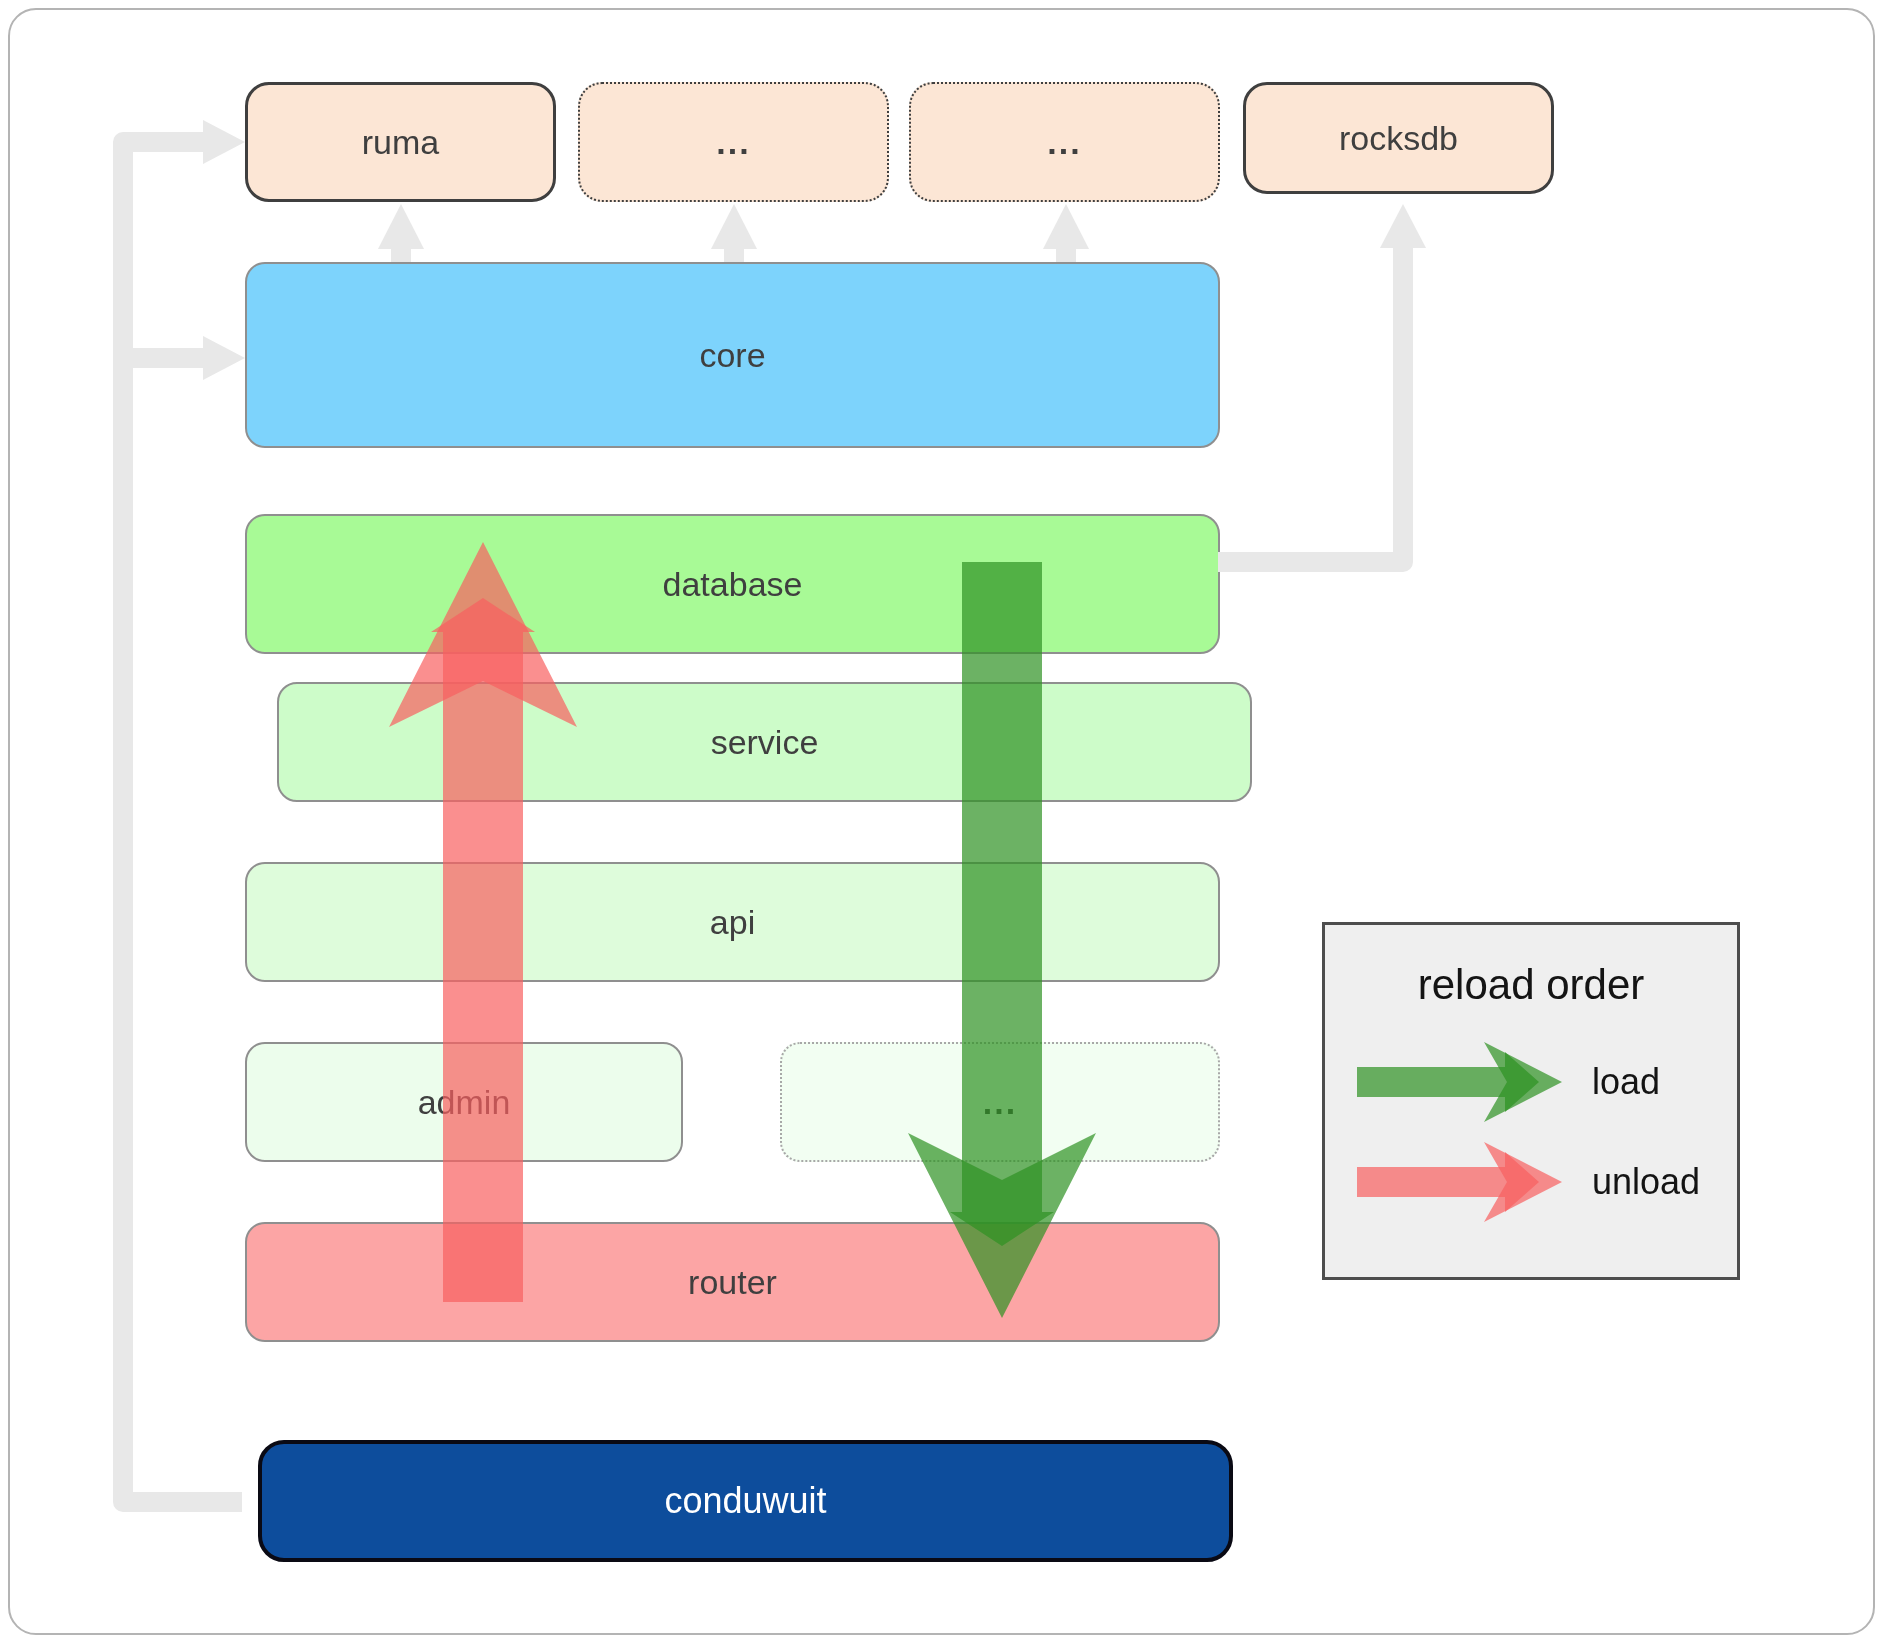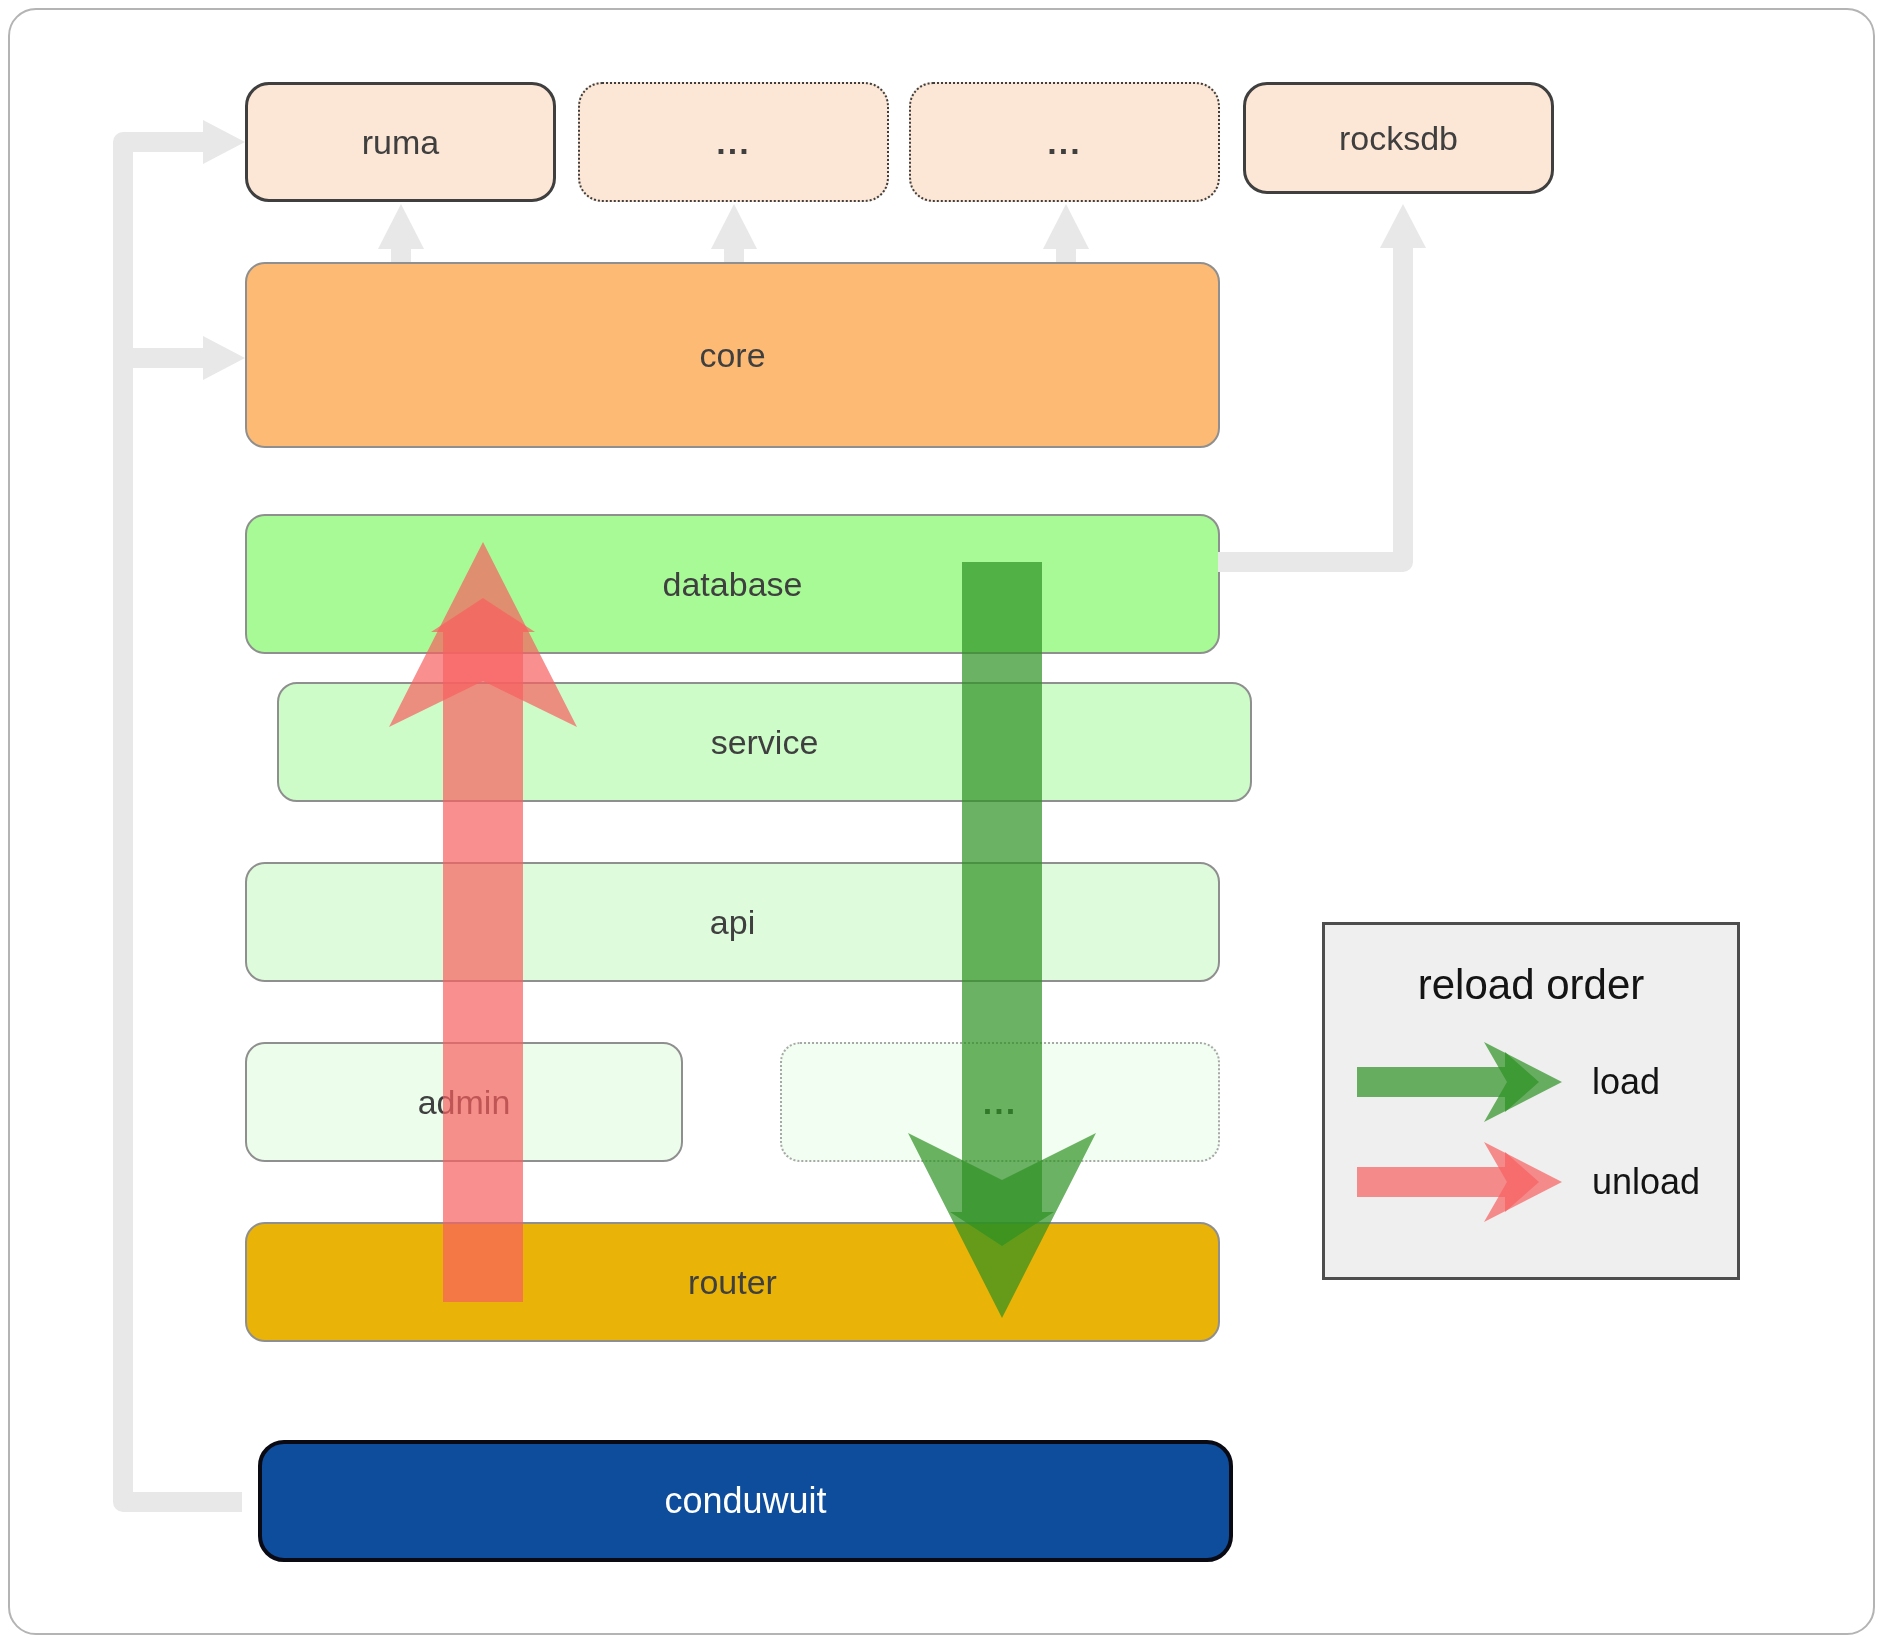--- a/index.html
+++ b/index.html
@@ -48,41 +48,41 @@
 <div class="box r24 b-dark-dot dots1" style="background: rgb(252, 230, 213);">
   <span class="dots">...</span>
 </div>
 <div class="box r24 b-dark-dot dots2" style="background: rgb(252, 230, 213);">
   <span class="dots">...</span>
 </div>
 <div class="box r24 b-dark rocksdb" style="background: rgb(252, 230, 213);">
   <span>rocksdb</span>
 </div>
 
-<div class="box r20 b-gray core" style="background: #fdba74;">
+<div class="box r20 b-gray core" style="background: #7dd3fc;">
   <span>core</span>
 </div>
 <div class="box r20 b-gray database" style="background: rgb(168, 250, 150);">
   <span>database</span>
 </div>
 <div class="box r20 b-gray service" style="background: rgb(205, 252, 201); margin-left: 32px;">
   <span>service</span>
 </div>
 <div class="box r20 b-gray api" style="background: rgb(222, 252, 219);">
   <span>api</span>
 </div>
 
 <div class="box r20 b-gray admin" style="background: rgb(236, 253, 236);">
   <span>admin</span>
 </div>
 <div class="box r20 b-gray-dot dots3" style="background: rgb(242, 254, 242);">
   <span class="dots">...</span>
 </div>
 
-<div class="box r20 b-gray router" style="background: #eab308;">
+<div class="box r20 b-gray router" style="background: #fca5a5;">
   <span>router</span>
 </div>
 <div class="box conduwuit" style="background: rgb(13, 77, 156);">
   <span>conduwuit</span>
 </div>
 
 <div class="legend" style="background: rgb(239, 239, 239);">
   <div class="legend-title">reload order</div>
 </div>
 <div class="legend-label load">load</div>

